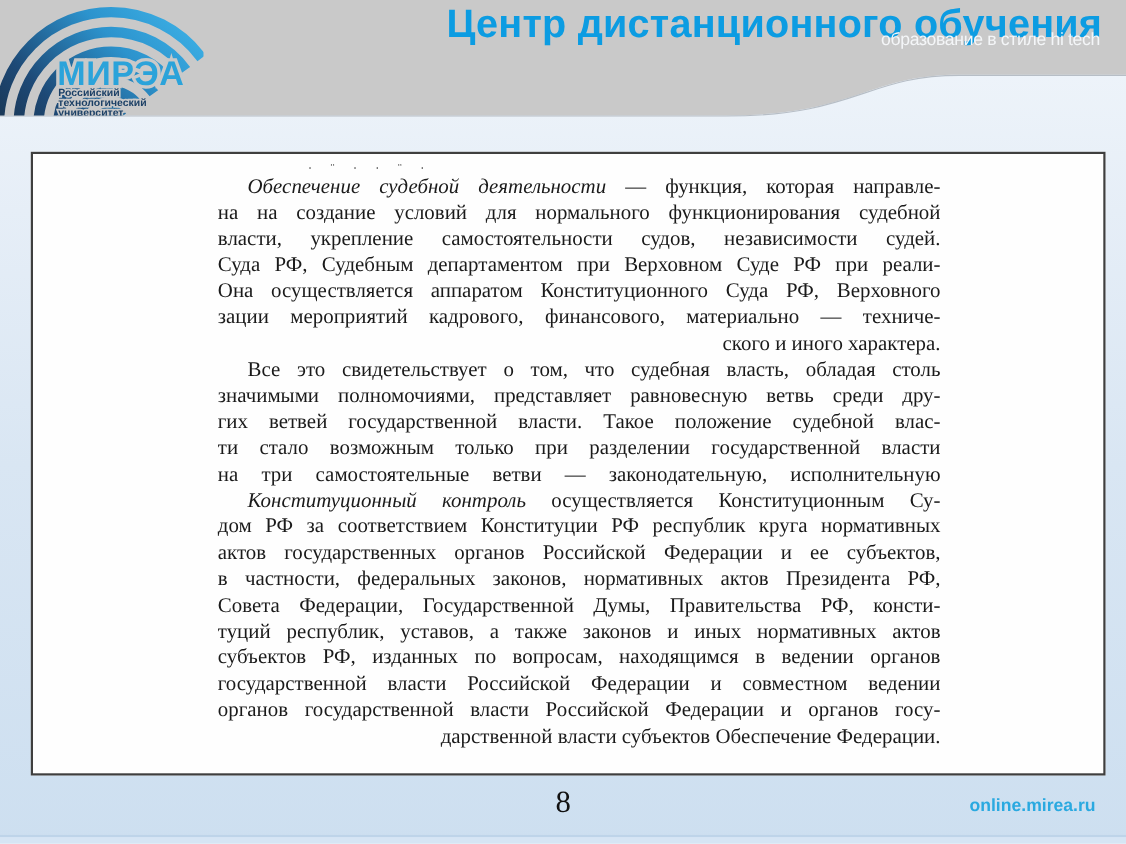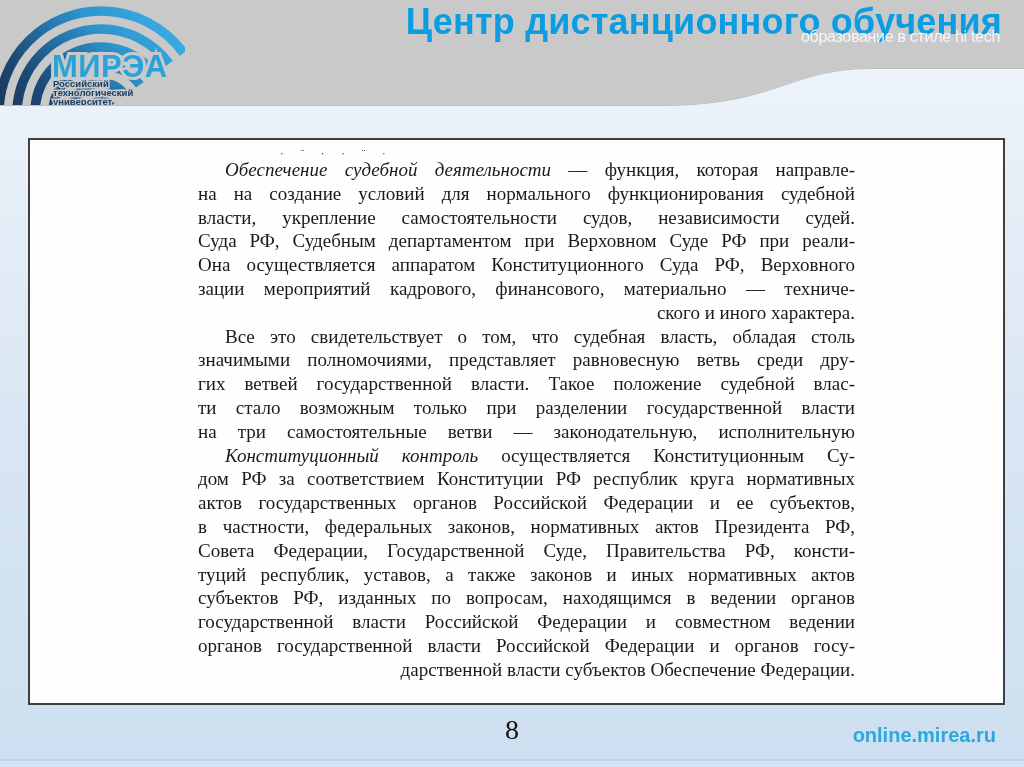--- a/index.html
+++ b/index.html
@@ -78,21 +78,21 @@
     text-align: center;
     font-family: "Liberation Serif", serif;
     font-weight: 400;
     font-size: 28px;
     color: #111;
   }
   .footer-site {
     position: absolute;
     right: 28px;
     top: 724px;
-    font-size: 20px;
+    font-size: 16px;
     font-weight: bold;
     text-decoration: none;
   }
   .footer-line {
     position: absolute;
     left: 0; top: 759px;
     width: 1024px; height: 2px;
     background: #bed4e9;
   }
   .footer-bottom {
@@ -155,21 +155,21 @@
           <div class="page-line end"><span>ского и иного характера.</span></div>
           <div class="page-line just indent"><span>Все это свидетельствует о том, что судебная власть, обладая столь</span></div>
           <div class="page-line just"><span>значимыми полномочиями, представляет равновесную ветвь среди дру-</span></div>
           <div class="page-line just"><span>гих ветвей государственной власти. Такое положение судебной влас-</span></div>
           <div class="page-line just"><span>ти стало возможным только при разделении государственной власти</span></div>
           <div class="page-line just"><span>на три самостоятельные ветви — законодательную, исполнительную</span></div>
           <div class="page-line just indent"><span class="it">Конституционный контроль</span><span> осуществляется Конституционным Су-</span></div>
           <div class="page-line just"><span>дом РФ за соответствием Конституции РФ республик круга нормативных</span></div>
           <div class="page-line just"><span>актов государственных органов Российской Федерации и ее субъектов,</span></div>
           <div class="page-line just"><span>в частности, федеральных законов, нормативных актов Президента РФ,</span></div>
-          <div class="page-line just"><span>Совета Федерации, Государственной Суде, Правительства РФ, консти-</span></div>
+          <div class="page-line just"><span>Совета Федерации, Государственной Думы, Правительства РФ, консти-</span></div>
           <div class="page-line just"><span>туций республик, уставов, а также законов и иных нормативных актов</span></div>
           <div class="page-line just"><span>субъектов РФ, изданных по вопросам, находящимся в ведении органов</span></div>
           <div class="page-line just"><span>государственной власти Российской Федерации и совместном ведении</span></div>
           <div class="page-line just"><span>органов государственной власти Российской Федерации и органов госу-</span></div>
           <div class="page-line end"><span>дарственной власти субъектов Обеспечение Федерации.</span></div>
         </div>
     </div>
   </div>
 
   <div class="footer-pagenum">8</div>

